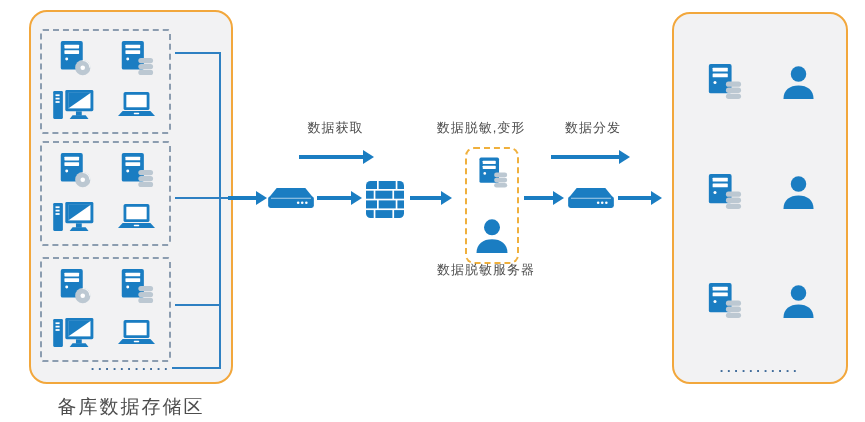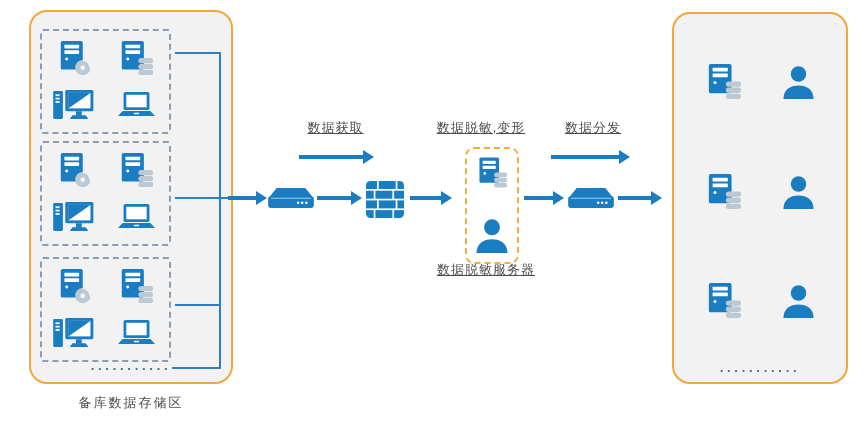--- a/index.html
+++ b/index.html
@@ -33,22 +33,22 @@
     font-weight:bold;font-size:13px;letter-spacing:3px;line-height:10px;}
   .el-left{top:352px;} .el-right{top:352px;}
 
   .line{position:absolute;background:var(--line);}
 
   .arrow{position:absolute;height:14px;}
   .arrow .shaft{position:absolute;left:0;right:9px;top:5px;height:4px;background:var(--blue);}
   .arrow .head{position:absolute;right:0;top:0;width:0;height:0;
     border-left:11px solid var(--blue);border-top:7px solid transparent;border-bottom:7px solid transparent;}
 
-  .flow-label{position:absolute;color:var(--text);font-size:13px;letter-spacing:1px;text-align:center;white-space:nowrap;text-decoration:underline;}
-  .zone-label{position:absolute;top:394px;color:var(--text);font-size:13px;letter-spacing:2px;text-align:center;}
+  .flow-label{position:absolute;color:var(--text);font-size:13px;letter-spacing:1px;text-align:center;white-space:nowrap;}
+  .zone-label{position:absolute;top:394px;color:var(--text);font-size:19px;letter-spacing:2px;text-align:center;}
 
   .mask-box{position:absolute;left:465px;top:147px;width:50px;height:96px;border:2px dashed var(--mask-dash);
     border-radius:9px;display:flex;flex-direction:column;align-items:center;justify-content:space-between;
     padding:8px 0 9px 0;box-sizing:content-box;background:transparent;}
 
   .dev{position:absolute;}
   svg.icon{display:block;}
   .hidden-defs{position:absolute;width:0;height:0;overflow:hidden;}
 </style>
 </head>

